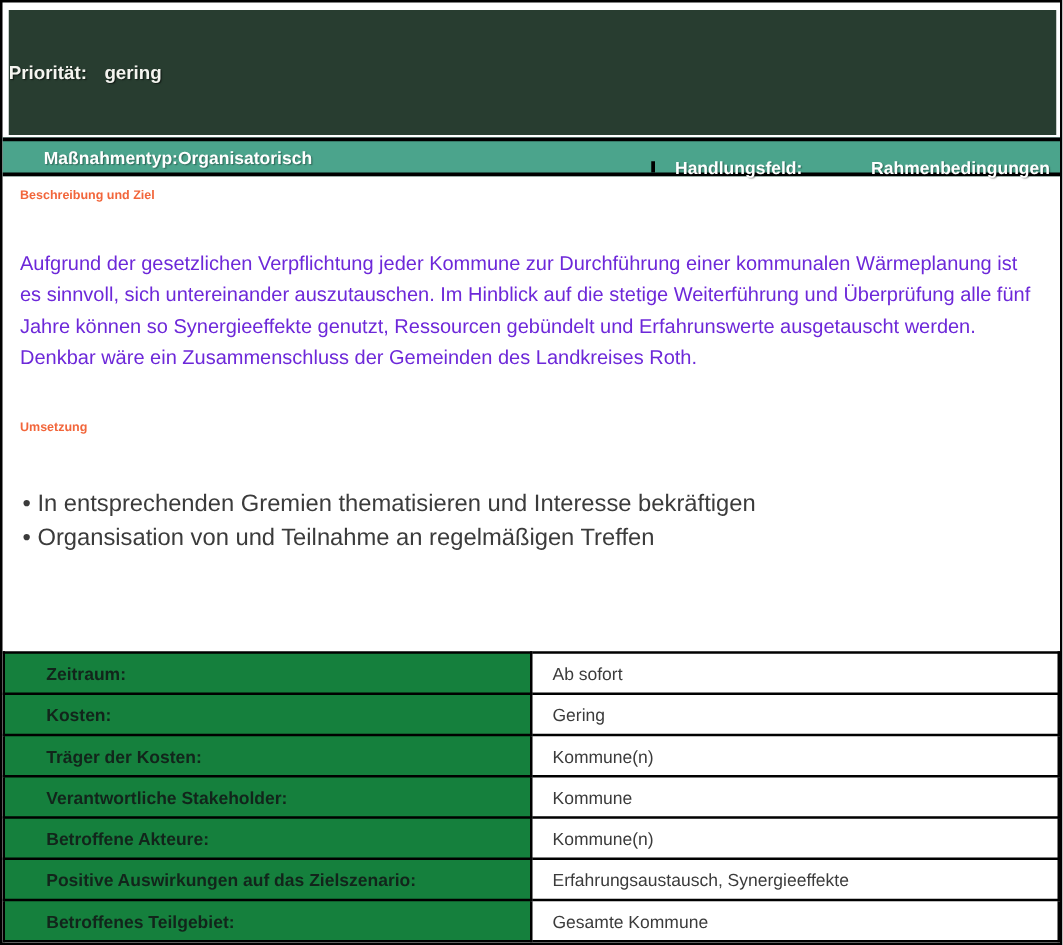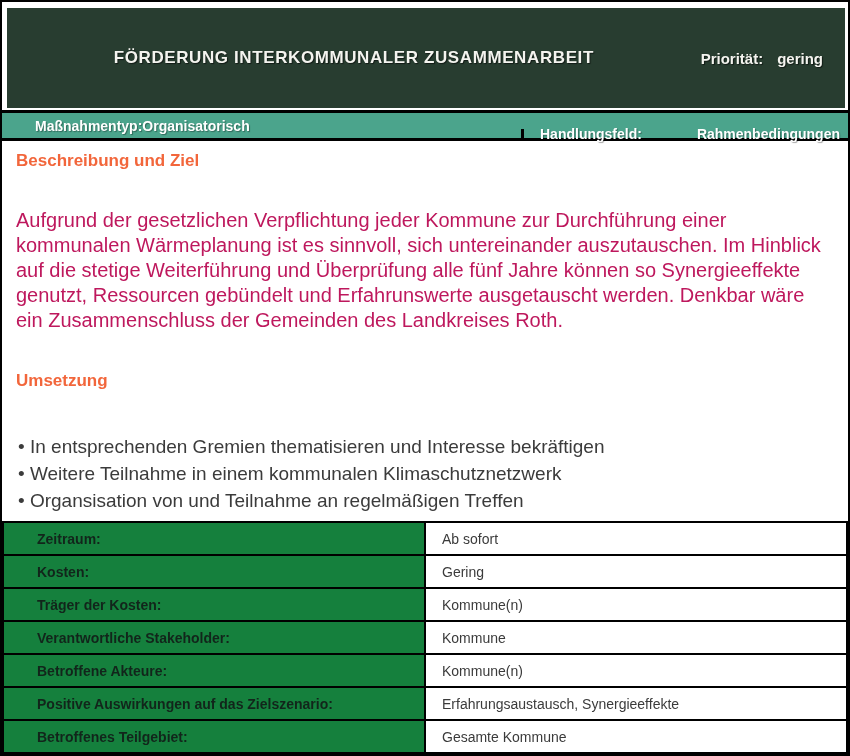--- a/index.html
+++ b/index.html
@@ -70,29 +70,29 @@
     display: flex;
     align-items: center;
     margin-top: 16px;
   }
   .meta-right .meta-label { padding-left: 16px; }
   .meta-right .meta-value { flex: 1; text-align: right; padding-right: 8px; }
   
   .content { padding: 0 16px 0 14px; }
   .section-heading {
     color: #f2663b;
-    font-size: 17px;
+    font-size: 10px;
     font-weight: bold;
   }
   .heading-description { margin-top: 10px; }
   .body-text {
     margin-top: 37px;
-    font-size: 20px;
+    font-size: 16px;
     line-height: 25px;
-    color: #be185d;
+    color: #6d28d9;
   }
   .heading-implementation { margin-top: 38px; }
   .bullet-list {
     margin-top: 42px;
     list-style: none;
   }
   .bullet-list li {
     font-size: 19px;
     line-height: 27px;
     color: #3b3b3b;
@@ -128,21 +128,20 @@
     color: #3b3b3b;
     padding-left: 16px;
   }
 </style>
 </head>
 <body>
 
 <div class="page">
 
   <div class="header">
-    <div class="header-title">FÖRDERUNG INTERKOMMUNALER ZUSAMMENARBEIT</div>
     <div class="header-priority">
       <span>Priorität:</span>
       <span>gering</span>
     </div>
   </div>
 
   <div class="meta-bar">
     <div class="meta-left">
       <span class="meta-label">Maßnahmentyp:</span>
       <span class="meta-value">Organisatorisch</span>
@@ -153,21 +152,20 @@
     </div>
   </div>
 
   <div class="content">
     <h2 class="section-heading heading-description">Beschreibung und Ziel</h2>
     <p class="body-text">Aufgrund der gesetzlichen Verpflichtung jeder Kommune zur Durchführung einer kommunalen Wärmeplanung ist es sinnvoll, sich untereinander auszutauschen. Im Hinblick auf die stetige Weiterführung und Überprüfung alle fünf Jahre können so Synergieeffekte genutzt, Ressourcen gebündelt und Erfahrunswerte ausgetauscht werden. Denkbar wäre ein Zusammenschluss der Gemeinden des Landkreises Roth.</p>
 
     <h2 class="section-heading heading-implementation">Umsetzung</h2>
     <ul class="bullet-list">
       <li>In entsprechenden Gremien thematisieren und Interesse bekräftigen</li>
-      <li>Weitere Teilnahme in einem kommunalen Klimaschutznetzwerk</li>
       <li>Organsisation von und Teilnahme an regelmäßigen Treffen</li>
     </ul>
   </div>
 
   <table class="details-table">
     <tbody>
       <tr>
         <td class="label-cell">Zeitraum:</td>
         <td class="value-cell">Ab sofort</td>
       </tr>

